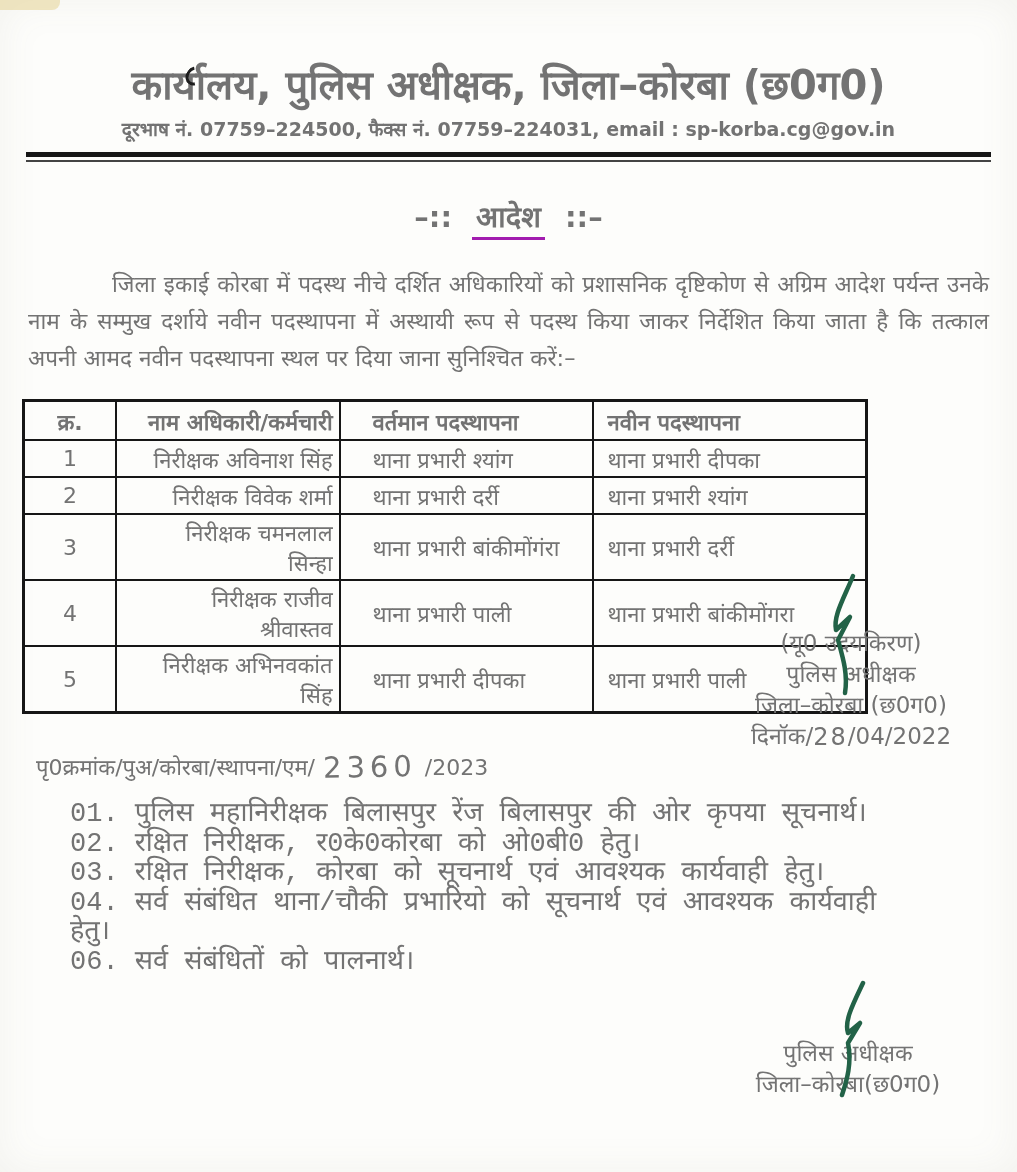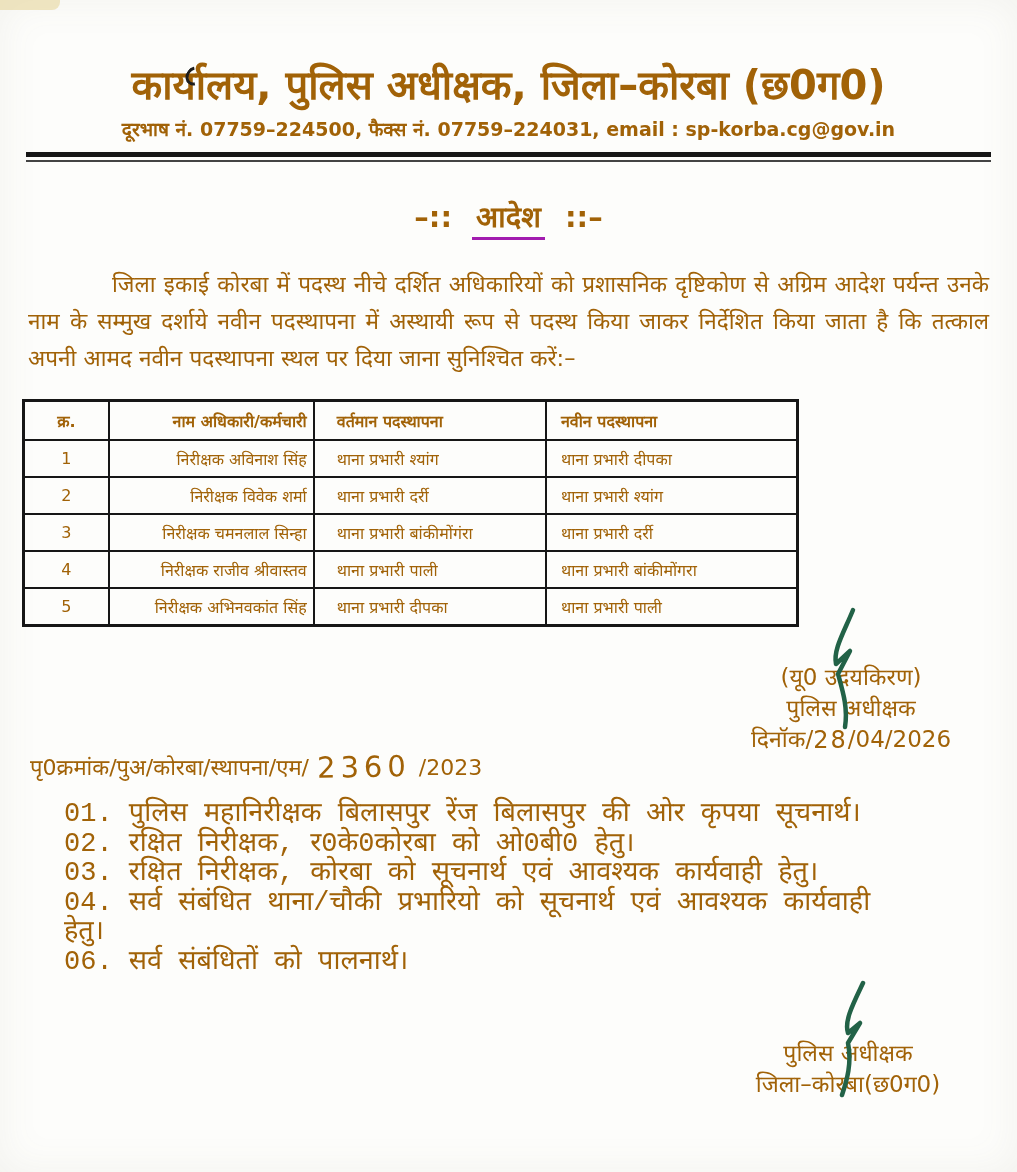--- a/index.html
+++ b/index.html
@@ -1,21 +1,21 @@
 <!DOCTYPE html>
 <html><head>
 <meta charset="utf-8">
 <style>
   html,body{margin:0;padding:0;background:#e9e9e9;}
   .page{
     position:relative;
     width:1017px;height:1172px;
     margin:0 auto;
     background:#fdfdfb;
-    color:#a16207;
+    color:#737373;
     font-family:"DejaVu Sans","Liberation Sans",sans-serif;
     overflow:hidden;
     box-shadow:inset 0 0 40px rgba(120,110,90,.08);
   }
   
   .smudge-top{position:absolute;left:0;top:0;width:60px;height:10px;background:#e6d394;opacity:.55;border-radius:0 0 8px 0;}
   .ink-speck{position:absolute;left:186px;top:66px;width:11px;height:14px;border:3.5px solid #1d1d1d;border-right-color:transparent;border-top-color:transparent;border-radius:50%;transform:rotate(35deg);}
   
   .letterhead{padding-top:62px;text-align:center;}
   .lh-title{font-size:40px;font-weight:bold;letter-spacing:0;line-height:1.15;}
@@ -26,43 +26,43 @@
   .order-title .uline{display:inline-block;border-bottom:3px solid #a21caf;padding:0 4px 2px 4px;margin:0 10px;}
   
   .body-para{
     margin:26px 28px 0 28px;
     font-size:22.5px;line-height:37px;
     text-align:justify;text-indent:84px;
   }
   
   table.order-table{
     margin:22px 26px 0 22px;
-    width:777px;
+    width:846px;
     border-collapse:collapse;
     border:3px solid #161616;
-    font-size:16px;
+    font-size:22px;
   }
   .order-table th,.order-table td{border:2.5px solid #161616;padding:2px 6px;}
   .order-table th{font-weight:bold;text-align:center;height:33px;}
   .order-table td{height:31px;}
   .order-table .c-sno{width:11%;text-align:center;}
   .order-table .c-name{width:26.5%;text-align:right;padding-left:22px;}
-  .order-table .c-cur{width:30%;text-align:left;padding-left:22px;}
+  .order-table .c-cur{width:30%;text-align:left;padding-left:32px;}
   .order-table .c-new{width:32.5%;text-align:left;padding-left:14px;}
   
   .sig-block{position:absolute;text-align:center;font-size:23px;line-height:31px;}
-  .sig-1{right:16px;top:606px;width:300px;}
+  .sig-1{right:16px;top:572px;width:300px;}
   .sig-1 .sig-text{margin-top:56px;}
   .sig-2{right:14px;top:980px;width:310px;}
   .sig-2 .sig-text{margin-top:58px;}
   .squiggle{position:absolute;pointer-events:none;}
   .squiggle-1{left:108px;top:0;}
   .squiggle-2{left:128px;top:0;}
   
-  .ref-block{position:absolute;left:30px;top:748px;width:880px;font-size:22px;}
+  .ref-block{position:absolute;left:36px;top:748px;width:880px;font-size:22px;}
   .handwritten{display:inline-block;font-size:29px;letter-spacing:5px;transform:rotate(-1deg) translateY(2px);font-weight:normal;padding:0 8px;}
   .handwritten-day{display:inline-block;font-size:24px;letter-spacing:2px;transform:translateY(1px);}
   .pratilipi{margin-top:8px;text-decoration:underline;text-underline-offset:5px;font-weight:normal;}
   .copy-list{margin:18px 0 0 34px;padding:0;list-style:none;font-size:27px;line-height:29.5px;font-family:Liberation Mono, monospace;}
 </style>
 </head>
 <body>
 
 <div class="page">
 
@@ -126,22 +126,23 @@
     </tbody>
   </table>
 
   <div class="sig-block sig-1">
     <svg class="squiggle squiggle-1" width="70" height="125" viewBox="0 0 70 125">
       <path d="M44 4 C35 26 24 44 27 58 L41 45 L29 68 C34 86 39 102 36 121" fill="none" stroke="#226247" stroke-width="4.5" stroke-linecap="round" stroke-linejoin="round"></path>
     </svg>
     <div class="sig-text">
       <div>(यू0 उदयकिरण)</div>
       <div>पुलिस अधीक्षक</div>
+      <div>जिला–कोरबा (छ0ग0)</div>
       <div>
-        <span>दिनॉक/</span><span class="handwritten-day">28</span><span>/04/2026</span>
+        <span>दिनॉक/</span><span class="handwritten-day">28</span><span>/04/2022</span>
       </div>
     </div>
   </div>
 
   <div class="ref-block">
     <div>
       <span>पृ0क्रमांक/पुअ/कोरबा/स्थापना/एम/</span><span class="handwritten">2360</span><span>/2023</span>
     </div>
     <ul class="copy-list">
       <li>01. पुलिस महानिरीक्षक बिलासपुर रेंज बिलासपुर की ओर कृपया सूचनार्थ।</li>

